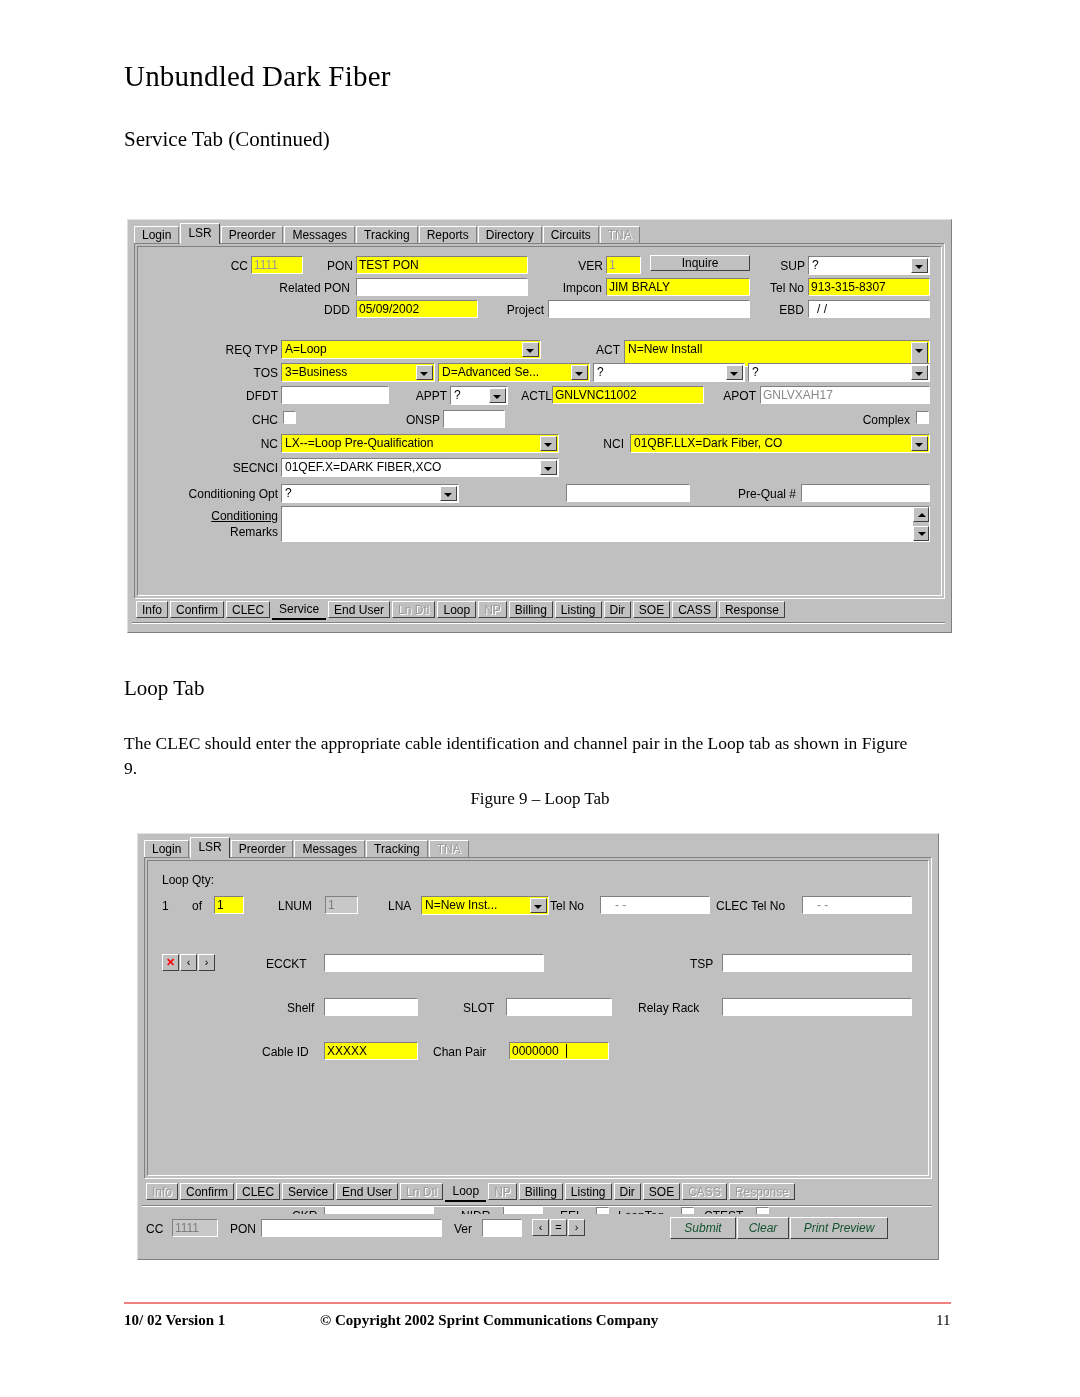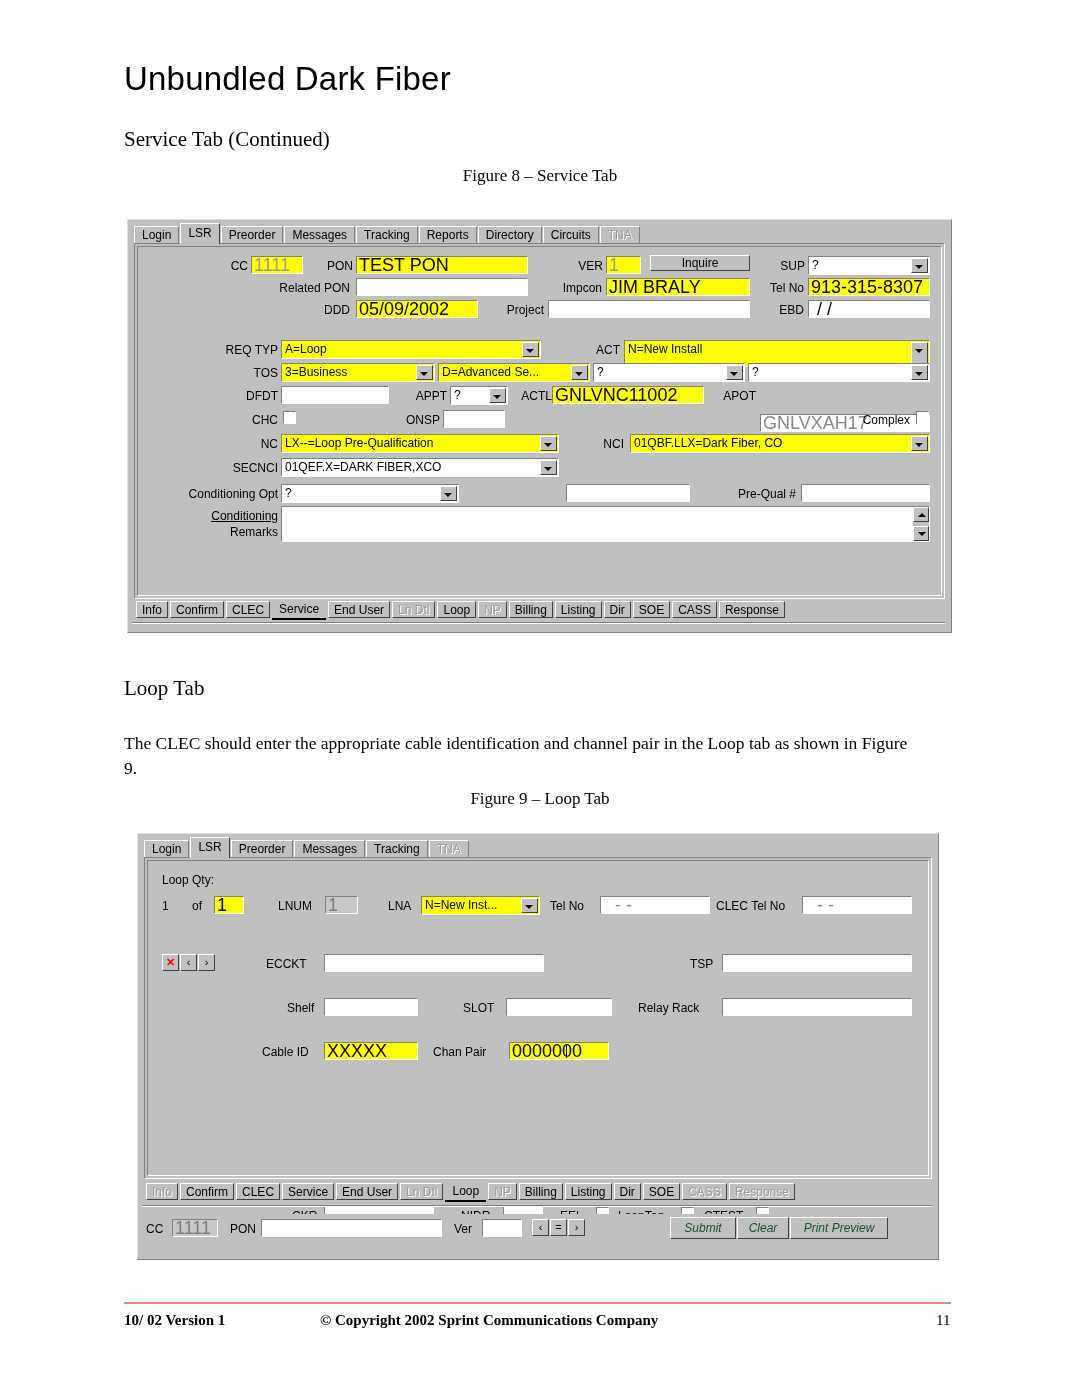--- a/index.html
+++ b/index.html
@@ -8,21 +8,21 @@
     background:#ffffff;
     font-family:"Liberation Serif", serif;
     color:#000;
     overflow:hidden;
   }
   .page{position:relative;width:1080px;height:1397px;}
 
   
   .doc-title{
     position:absolute;left:124px;top:60px;
-    font-size:33px;font-family:Liberation Sans, sans-serif;font-weight:normal;
+    font-size:29px;font-family:Liberation Serif, serif;font-weight:normal;
     letter-spacing:.2px;
   }
   .doc-h2{
     position:absolute;left:124px;top:127px;
     font-size:21px;font-family:"Liberation Serif",serif;font-weight:normal;
   }
   .fig-caption{
     position:absolute;width:1080px;text-align:center;left:0;
     font-size:17px;font-family:"Liberation Serif",serif;
   }
@@ -95,21 +95,21 @@
     color:#000;white-space:nowrap;line-height:15px;
   }
   .lbl.r{text-align:right;}
 
   
   .inp{
     position:absolute;background:#ffffff;
     border-top:1px solid #808080;border-left:1px solid #808080;
     border-right:1px solid #ffffff;border-bottom:1px solid #ffffff;
     box-sizing:border-box;
-    font-family:"Liberation Sans",sans-serif;font-size:18px;
+    font-family:"Liberation Sans",sans-serif;font-size:12px;
     line-height:15px;padding:1px 8px 0 2px;
     color:#000;white-space:nowrap;overflow:hidden;
   }
   .inp.yellow{background:#ffff00;}
   .inp.gray{background:#c8c8c8;color:#7d7d7d;}
   .inp.yellowdim{background:#ffff00;color:#9a9a9a;}
   .inp.dimtext{color:#888;}
 
   
   .combo{
@@ -197,21 +197,20 @@
   .xbtn{color:#ff0000;font-weight:bold;}
   .caret{position:absolute;width:1px;background:#000;}
 </style>
 </head>
 <body>
 
 <div class="page">
 
   <div class="doc-title">Unbundled Dark Fiber</div>
   <div class="doc-h2">Service Tab (Continued)</div>
-  <div class="fig-caption" style="top:166px">Figure 8 – Service Tab</div>
 
   <div class="doc-h2b">Loop Tab</div>
   <div class="body-par">The CLEC should enter the appropriate cable identification and channel pair in the Loop tab as shown in Figure 9.</div>
   <div class="fig-caption" style="top:789px">Figure 9 – Loop Tab</div>
 
   <div class="footer-rule"></div>
   <div class="footer f-left">10/ 02 Version 1</div>
   <div class="footer f-mid">© Copyright 2002 Sprint Communications Company</div>
   <div class="footer f-right">11</div>
 
@@ -303,21 +302,21 @@
         <div class="lbl r" style="left:253px;top:142px;width:56px;">APPT</div>
         <div class="combo" style="left:312px;top:139px;width:58px;height:19px;">
           <span class="ctext">?</span>
           <span class="arrow"></span>
         </div>
 
         <div class="lbl r" style="left:368px;top:142px;width:46px;">ACTL</div>
         <div class="inp yellow" style="left:414px;top:139px;width:152px;height:18px;">GNLVNC11002</div>
 
         <div class="lbl r" style="left:566px;top:142px;width:52px;">APOT</div>
-        <div class="inp dimtext" style="left:622px;top:139px;width:170px;height:18px;margin-top:28px;">GNLVXAH17</div>
+        <div class="inp dimtext" style="left:622px;top:139px;width:170px;height:18px;">GNLVXAH17</div>
 
         <div class="lbl r" style="left:82px;top:166px;width:58px;">CHC</div>
         <div class="chk" style="left:145px;top:164px;"></div>
 
         <div class="lbl r" style="left:240px;top:166px;width:62px;">ONSP</div>
         <div class="inp" style="left:305px;top:163px;width:62px;height:18px;"></div>
 
         <div class="lbl r" style="left:660px;top:166px;width:112px;">Complex</div>
         <div class="chk" style="left:778px;top:164px;"></div>
 
@@ -399,21 +398,21 @@
         <div class="lbl" style="left:14px;top:12px;">Loop Qty:</div>
 
         <div class="lbl" style="left:14px;top:38px;">1</div>
         <div class="lbl" style="left:44px;top:38px;">of</div>
         <div class="inp yellow" style="left:66px;top:35px;width:30px;height:18px;">1</div>
 
         <div class="lbl" style="left:130px;top:38px;">LNUM</div>
         <div class="inp gray" style="left:177px;top:35px;width:33px;height:18px;">1</div>
 
         <div class="lbl" style="left:240px;top:38px;">LNA</div>
-        <div class="combo yellow" style="left:273px;top:35px;width:119px;height:19px;">
+        <div class="combo yellow" style="left:273px;top:35px;width:128px;height:19px;">
           <span class="ctext">N=New Inst...</span>
           <span class="arrow"></span>
         </div>
 
         <div class="lbl" style="left:402px;top:38px;">Tel No</div>
         <div class="inp dimtext" style="left:452px;top:35px;width:110px;height:18px;padding-left:14px;">-   -</div>
 
         <div class="lbl" style="left:568px;top:38px;">CLEC Tel No</div>
         <div class="inp dimtext" style="left:654px;top:35px;width:110px;height:18px;padding-left:14px;">-   -</div>
 

